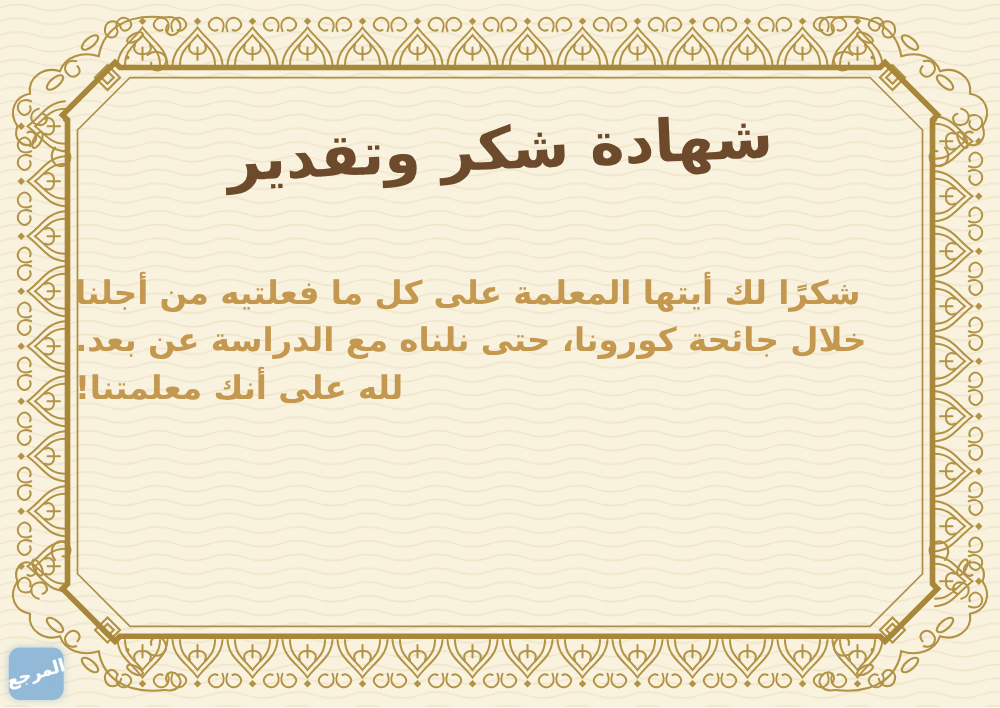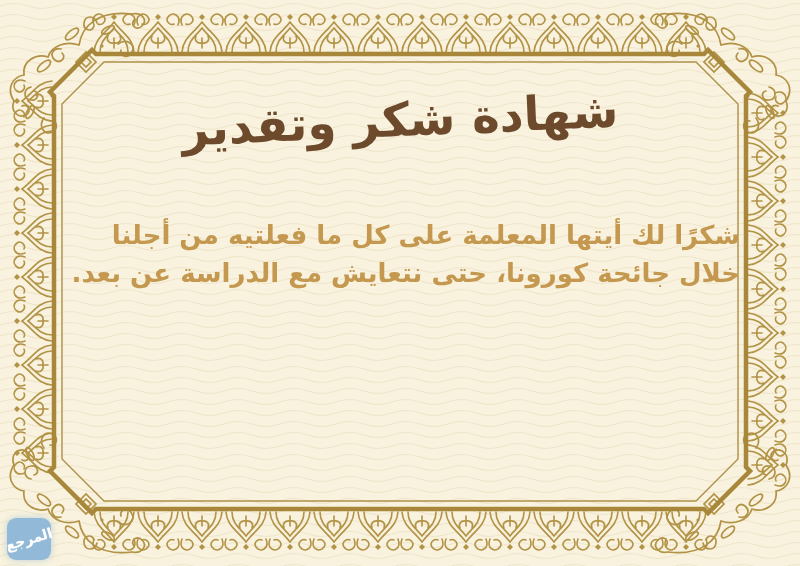--- a/index.html
+++ b/index.html
@@ -16,21 +16,21 @@
     text-align: center;
     direction: rtl;
     font-size: 47px; font-weight: bold;
     color: #6d4a2c;
     transform: rotate(-2.5deg);
     letter-spacing: 1px;
     pointer-events: none;
   }
   .body-text {
     position: absolute; left: 60px; right: 60px; top: 216px;
-    text-align: right;
+    text-align: left;
     direction: rtl;
     color: #c4984f;
     font-size: 26px; font-weight: bold;
     line-height: 38px;
   }
   .body-line { white-space: nowrap; }
   .watermark {
     position: absolute; left: 7px; top: 518px;
     width: 44px; height: 42px;
     border-radius: 9px;
@@ -131,20 +131,21 @@
     <use href="#cornerOrn" transform="translate(800,566) scale(-1,-1)"></use>
 
     <path d="M96,54 H704 L708,50 L750,92 L746,96 V467 L750,471 L708,513 L704,509 H96 L92,513 L50,471 L54,467 V96 L50,92 L92,50 Z" fill="none" stroke="#a8873a" stroke-width="4.5"></path>
     <path d="M104,62 H696 L738,104 V459 L696,501 H104 L62,459 V104 Z" fill="none" stroke="#ad9049" stroke-width="1.4"></path>
   </svg>
 
   <div class="title">شهادة شكر وتقدير</div>
 
   <div class="body-text">
     <div class="body-line">شكرًا لك أيتها المعلمة على كل ما فعلتيه من أجلنا</div>
-    <div class="body-line">خلال جائحة كورونا، حتى نتعايش مع الدراسة عن بعد.</div>
+    <div class="body-line">خلال جائحة كورونا، حتى نلناه مع الدراسة عن بعد.</div>
+    <div class="body-line">لله على أنك معلمتنا!</div>
   </div>
 
   <div class="watermark">
     <span>المرجع</span>
   </div>
 
 </div>
 
 </body></html>

